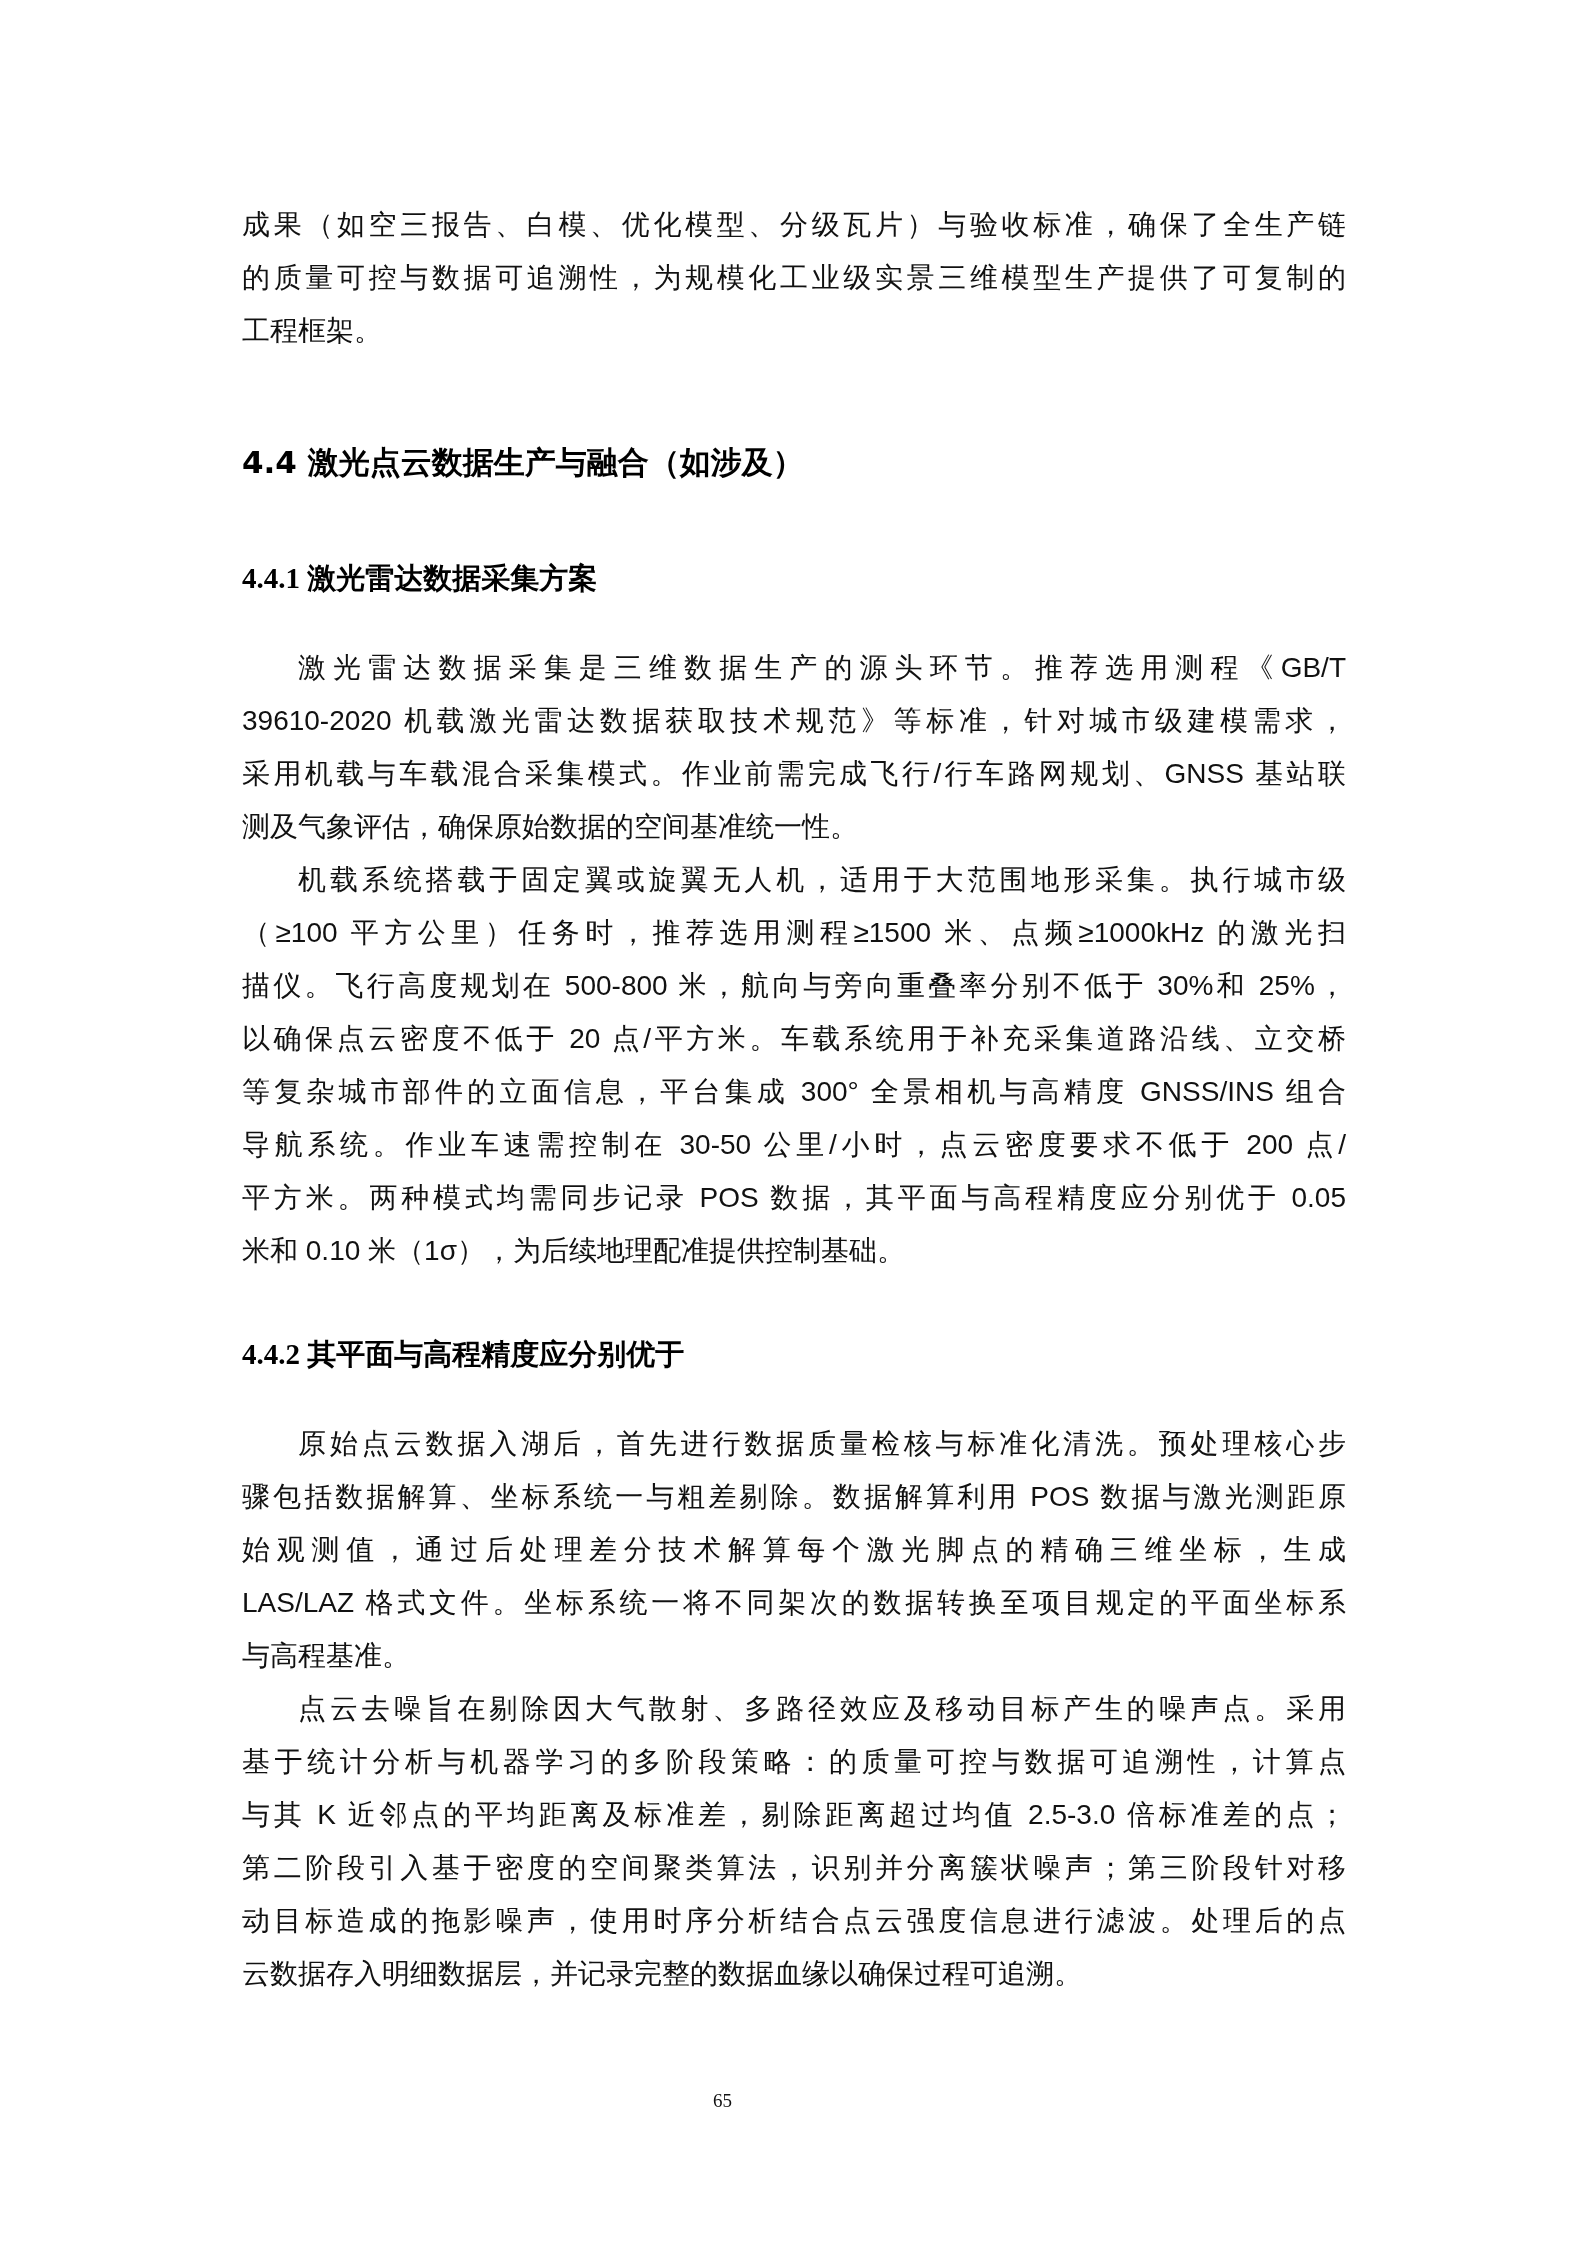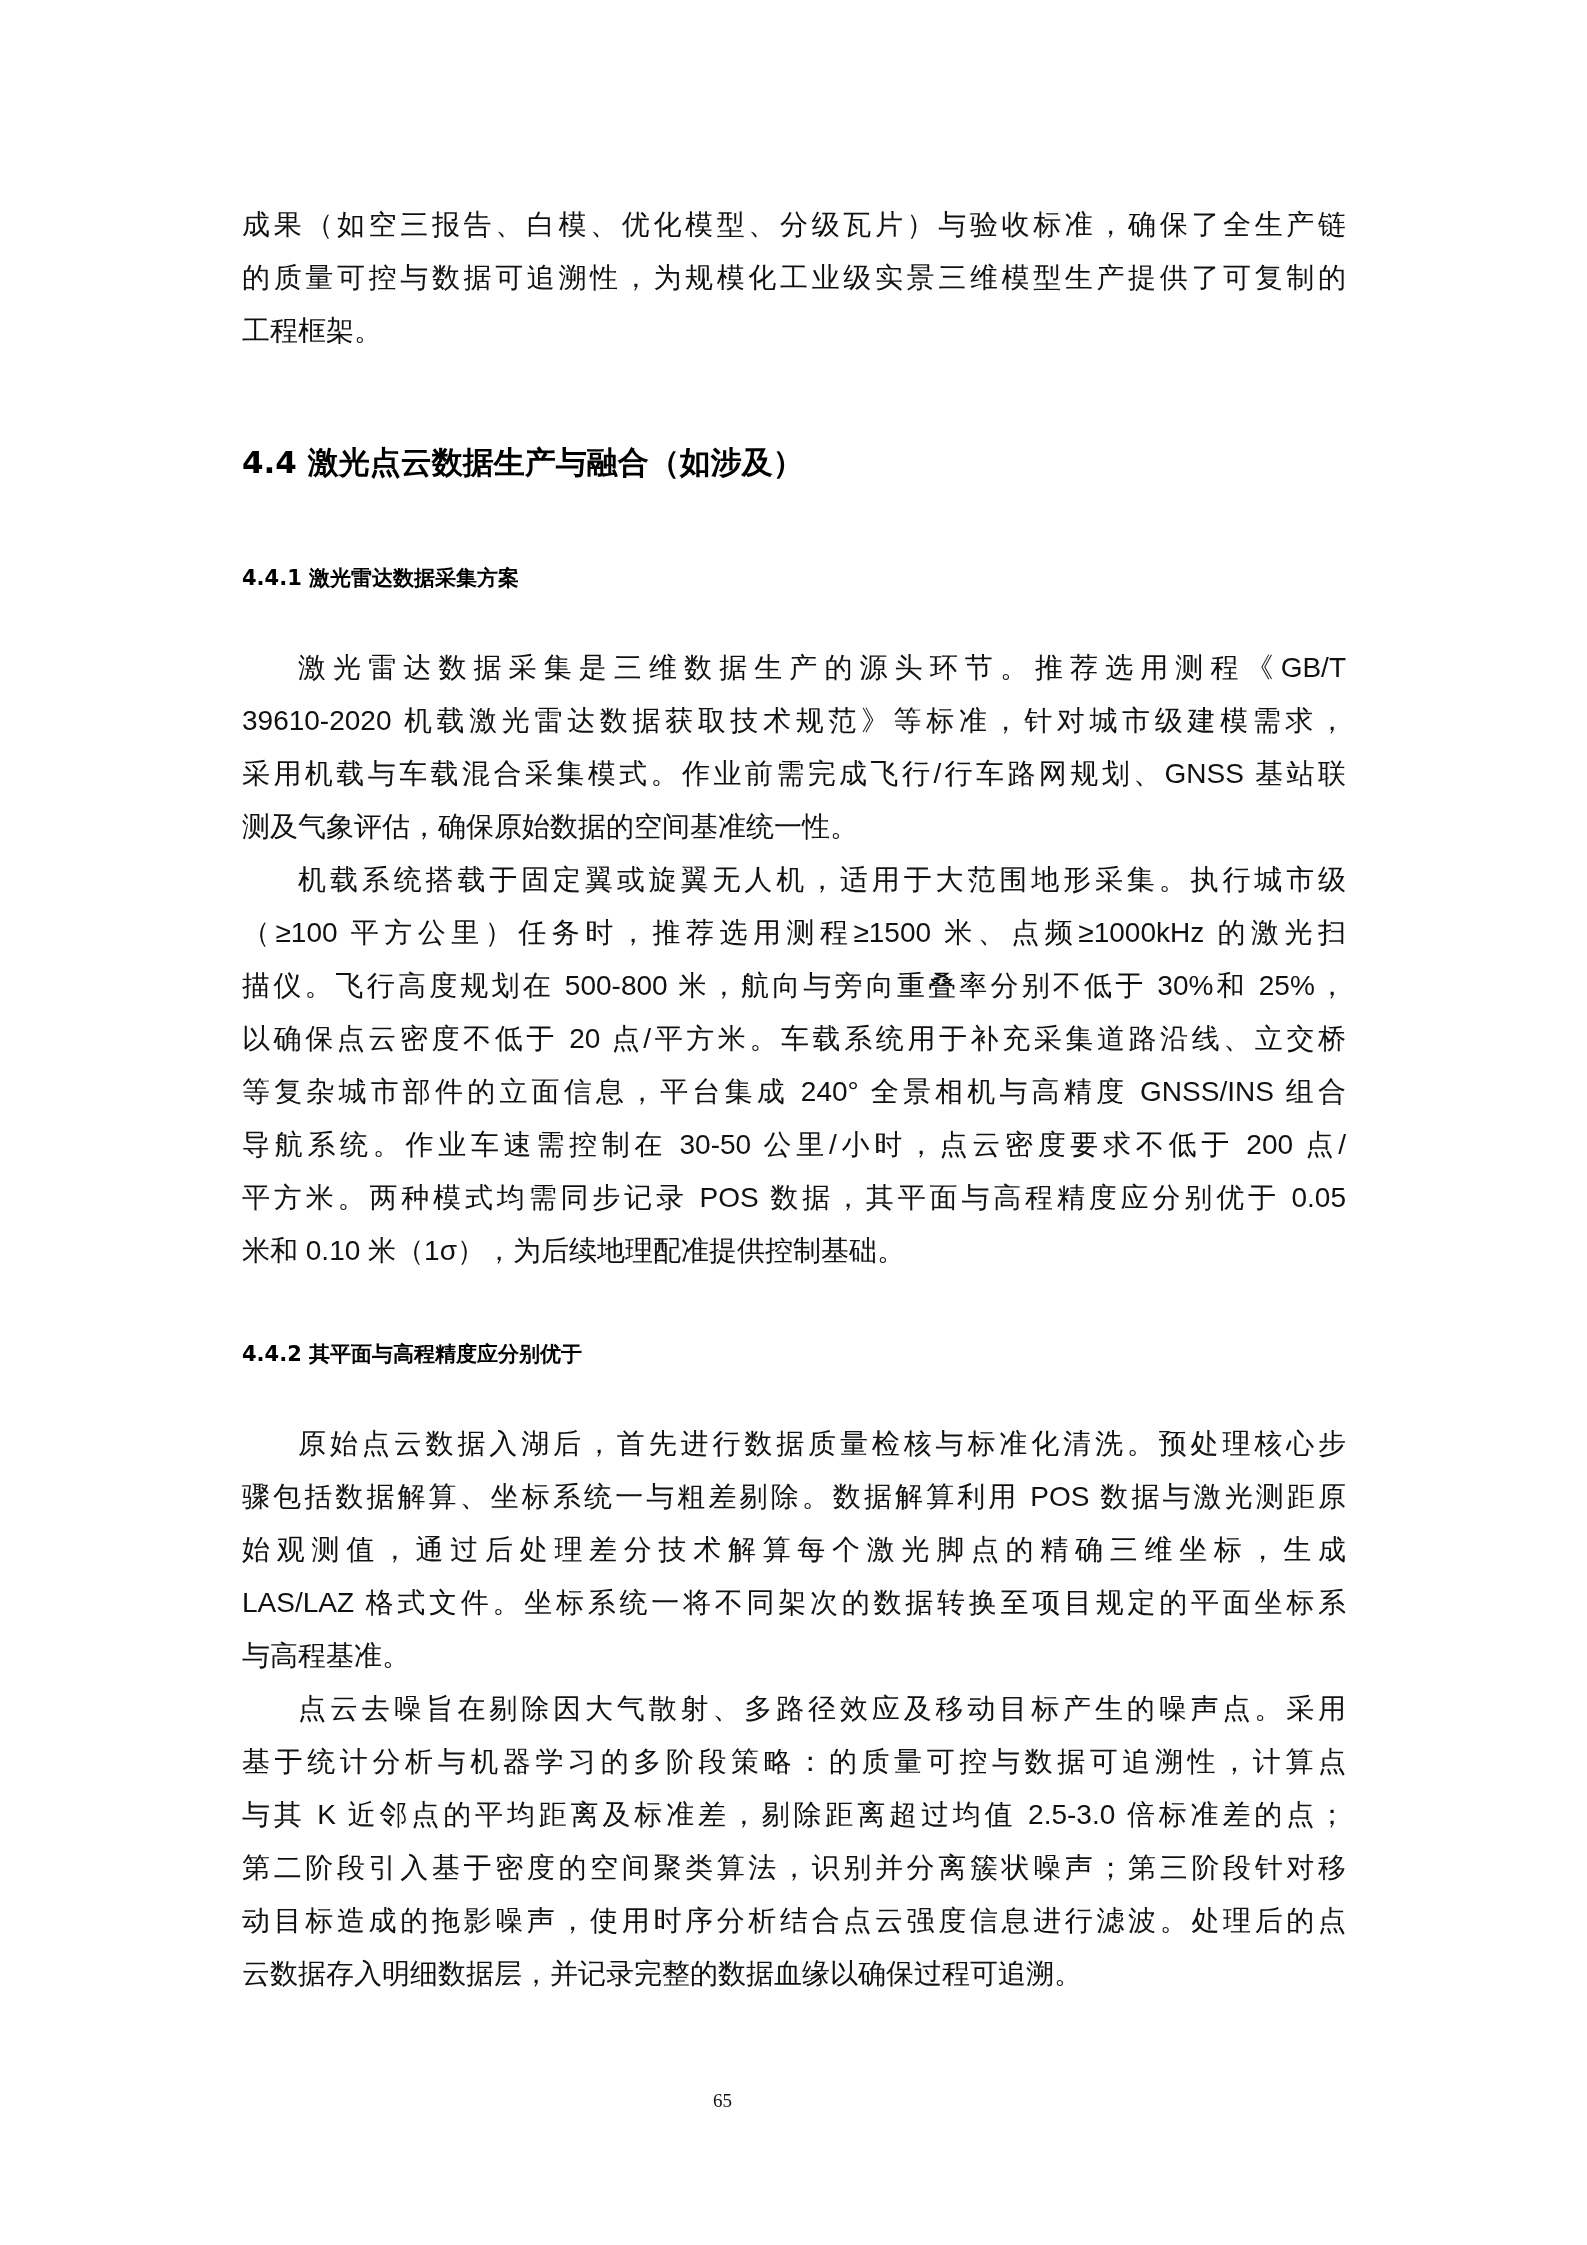--- a/index.html
+++ b/index.html
@@ -14,21 +14,21 @@
   }
   .line.last { text-align-last: left; }
   .line.indent { left: 56px; width: 1048px; }
   .heading {
     position: absolute; left: 0; height: 44px;
     font-family: "DejaVu Sans", "Liberation Sans", sans-serif;
     font-weight: bold; color: #000000; white-space: nowrap;
     line-height: 44px;
   }
   .h2 { font-size: 31px; }
-  .h3 { font-size: 21px; }
+  .h3 { font-size: 29px; font-family: Liberation Serif, serif; }
   .page-number {
     position: absolute; left: 0; width: 1445px; top: 2090px; text-align: center;
     font-family: "Liberation Serif", serif; font-size: 19px; color: #111111;
   }
   .watermark {
     position: absolute; right: 28px; top: 2182px;
     font-family: "DejaVu Sans", sans-serif; font-size: 34px; color: #ffffff;
     text-shadow: 1px 1px 0 #222, -1px 0 0 #444, 0 -1px 0 #444, 1px 0 0 #222, 0 1px 0 #222, 2px 2px 2px rgba(0,0,0,0.6);
     letter-spacing: 0px;
   }
@@ -54,21 +54,21 @@
       <div class="line" style="top:701px">39610-2020 机载激光雷达数据获取技术规范》等标准，针对城市级建模需求，</div>
       <div class="line" style="top:754px">采用机载与车载混合采集模式。作业前需完成飞行/行车路网规划、GNSS 基站联</div>
       <div class="line last" style="top:807px">测及气象评估，确保原始数据的空间基准统一性。</div>
     </div>
 
     <div>
       <div class="line indent" style="top:860px">机载系统搭载于固定翼或旋翼无人机，适用于大范围地形采集。执行城市级</div>
       <div class="line" style="top:913px">（≥100 平方公里）任务时，推荐选用测程≥1500 米、点频≥1000kHz 的激光扫</div>
       <div class="line" style="top:966px">描仪。飞行高度规划在 500-800 米，航向与旁向重叠率分别不低于 30%和 25%，</div>
       <div class="line" style="top:1019px">以确保点云密度不低于 20 点/平方米。车载系统用于补充采集道路沿线、立交桥</div>
-      <div class="line" style="top:1072px">等复杂城市部件的立面信息，平台集成 240° 全景相机与高精度 GNSS/INS 组合</div>
+      <div class="line" style="top:1072px">等复杂城市部件的立面信息，平台集成 300° 全景相机与高精度 GNSS/INS 组合</div>
       <div class="line" style="top:1125px">导航系统。作业车速需控制在 30-50 公里/小时，点云密度要求不低于 200 点/</div>
       <div class="line" style="top:1178px">平方米。两种模式均需同步记录 POS 数据，其平面与高程精度应分别优于 0.05</div>
       <div class="line last" style="top:1231px">米和 0.10 米（1σ），为后续地理配准提供控制基础。</div>
     </div>
 
     <div class="heading h3" style="top:1332px">4.4.2 其平面与高程精度应分别优于</div>
 
     <div>
       <div class="line indent" style="top:1424px">原始点云数据入湖后，首先进行数据质量检核与标准化清洗。预处理核心步</div>
       <div class="line" style="top:1477px">骤包括数据解算、坐标系统一与粗差剔除。数据解算利用 POS 数据与激光测距原</div>

